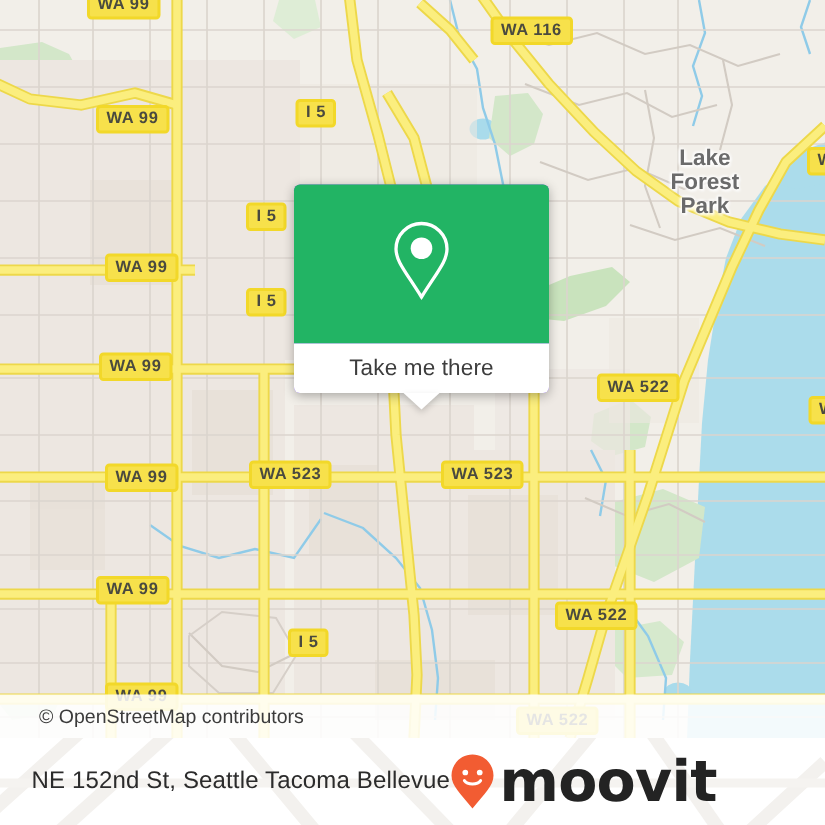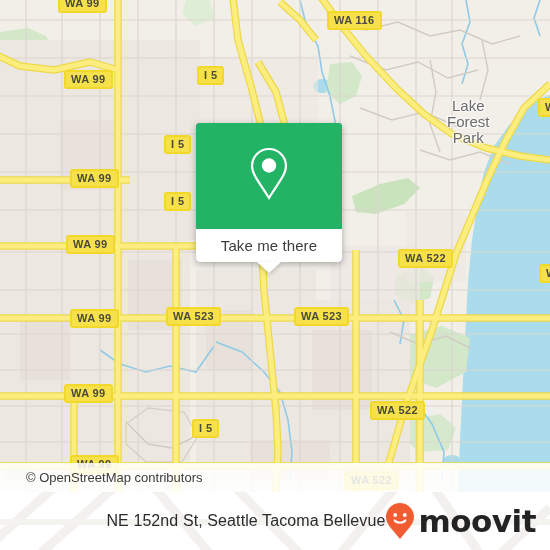--- a/index.html
+++ b/index.html
@@ -48,29 +48,29 @@
   }
   .place-label {
     position: absolute;
     color: #6b6b6b;
     font-size: 15px;
     line-height: 16px;
     text-align: center;
     font-family: "Liberation Sans", sans-serif;
     text-shadow: 0 0 3px #fff, 0 0 3px #fff, 1px 1px 2px #fff, -1px -1px 2px #fff;
     white-space: pre-line;
-    font-weight: normal;
+    font-weight: bold;
   }
 
   
   #callout {
     position: absolute;
     left: 196px;
     top: 123px;
-    width: 146px;
+    width: 170px;
     border-radius: 4px;
     box-shadow: 0 2px 7px rgba(0,0,0,0.30);
     background: #8b5cf6;
     overflow: visible;
     z-index: 40;
   }
   #callout-green {
     height: 106px;
     background: #22B464;
     border-radius: 4px 4px 0 0;
@@ -139,38 +139,38 @@
     left: 0; top: 0;
     width: 550px; height: 58px;
     opacity: 1;
   }
   #footer-inner {
     position: relative;
     width: 550px;
     height: 58px;
     display: flex;
     align-items: center;
-    justify-content: flex-end;
+    justify-content: flex-start;
     box-sizing: border-box;
     padding: 0 14px 0 21px;
   }
   #footer-address {
     font-size: 16px;
     color: #2b2b2b;
     letter-spacing: 0.1px;
     font-family: "Liberation Sans", sans-serif;
     z-index: 2;
   }
   #brand {
     display: flex;
     align-items: center;
     z-index: 2;
   }
   #brand-word {
-    font-size: 31px;
+    font-size: 38px;
     color: #232323;
     font-weight: bold;
     letter-spacing: -0.5px;
     line-height: 31px;
     font-family: "DejaVu Sans", sans-serif;
   }
 </style>
 </head>
 <body>
 

